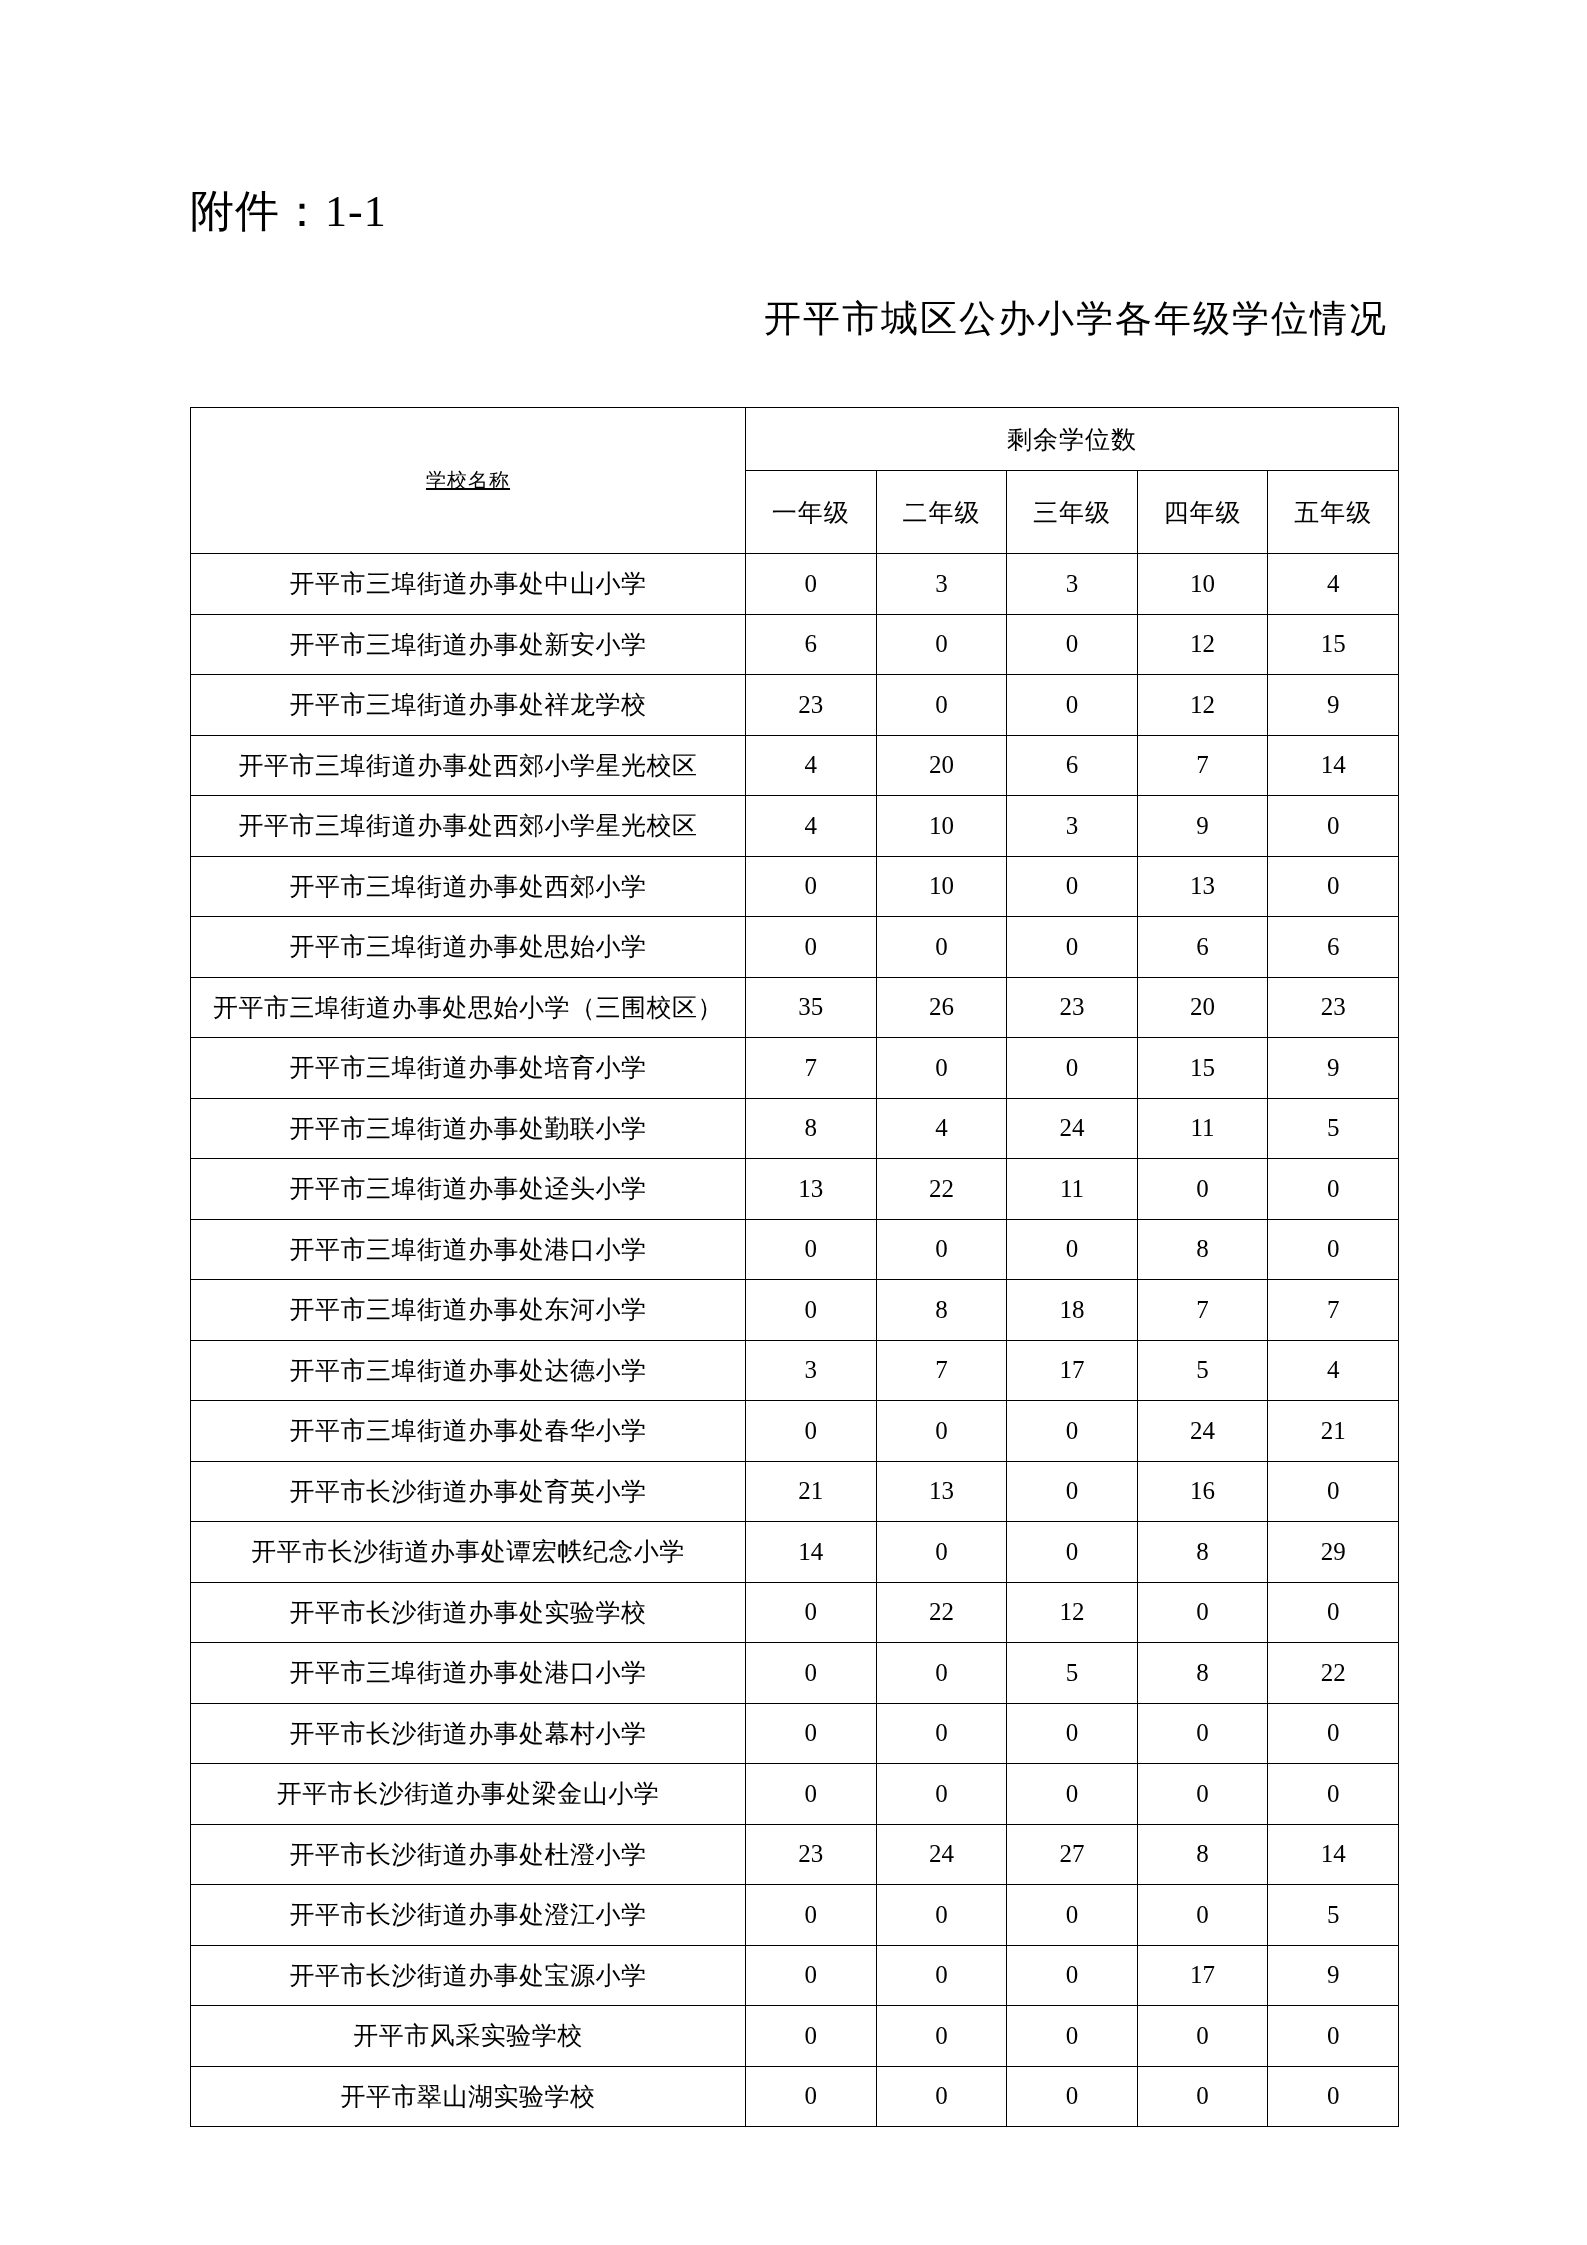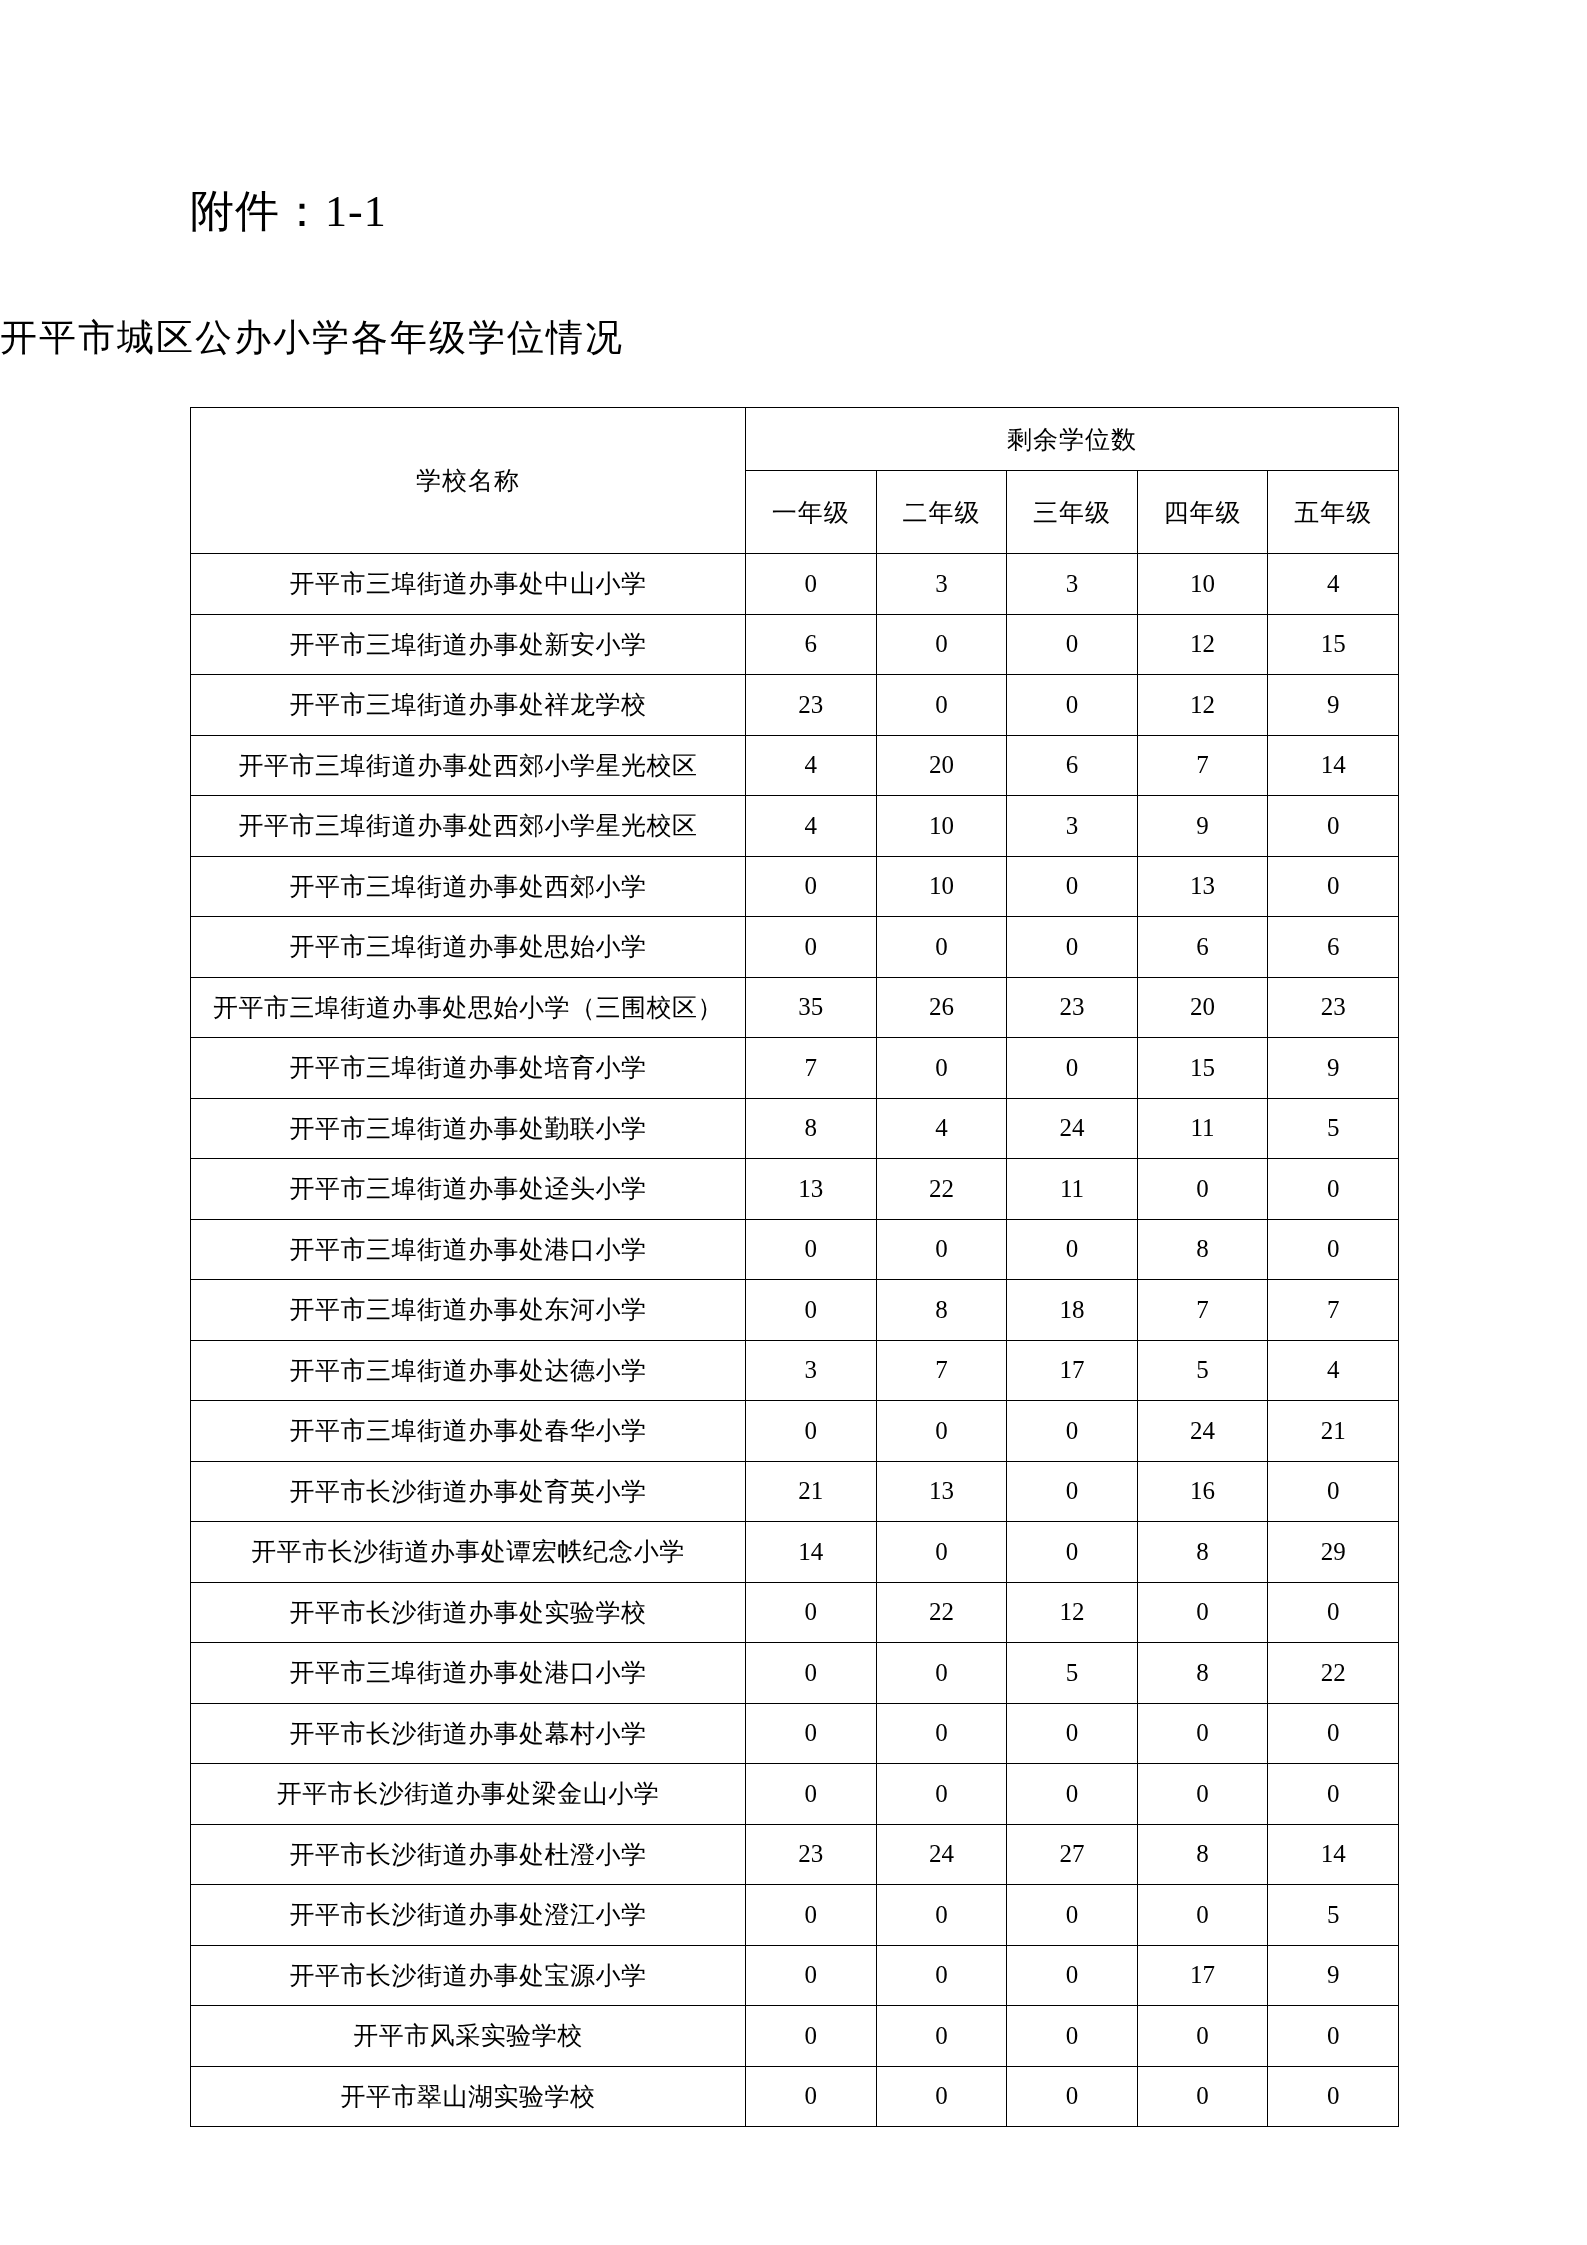--- a/index.html
+++ b/index.html
@@ -32,23 +32,23 @@
     font-size: 44px;
     line-height: 1;
     letter-spacing: 1px;
     white-space: nowrap;
   }
 
   
   .doc-title {
     position: absolute;
     left: 0;
-    top: 316px;
+    top: 297px;
     width: 1388px;
-    text-align: left;
+    text-align: right;
     font-size: 37px;
     line-height: 1.2;
     letter-spacing: 2px;
     white-space: nowrap;
   }
 
   
   .table-wrap {
     position: absolute;
     left: 190px;
@@ -69,23 +69,24 @@
     vertical-align: middle;
     padding: 0;
     font-weight: normal;
   }
 
   
   col.c-school { width: 555px; }
   col.c-grade  { width: 130.6px; }
 
   th.school-head {
-    font-size: 25px;
+    font-size: 20px;
     height: 144px;
     letter-spacing: 1px;
+    text-decoration: underline;
   }
   th.group-head {
     font-size: 25px;
     height: 62px;
     letter-spacing: 1px;
   }
   th.grade-head {
     font-size: 25px;
     height: 82px;
     letter-spacing: 1px;

